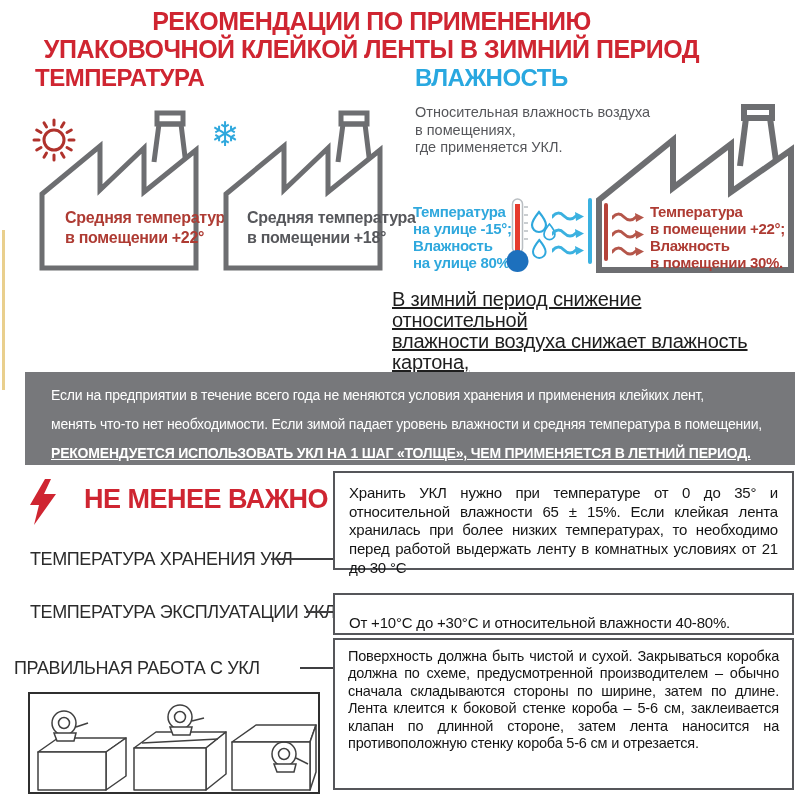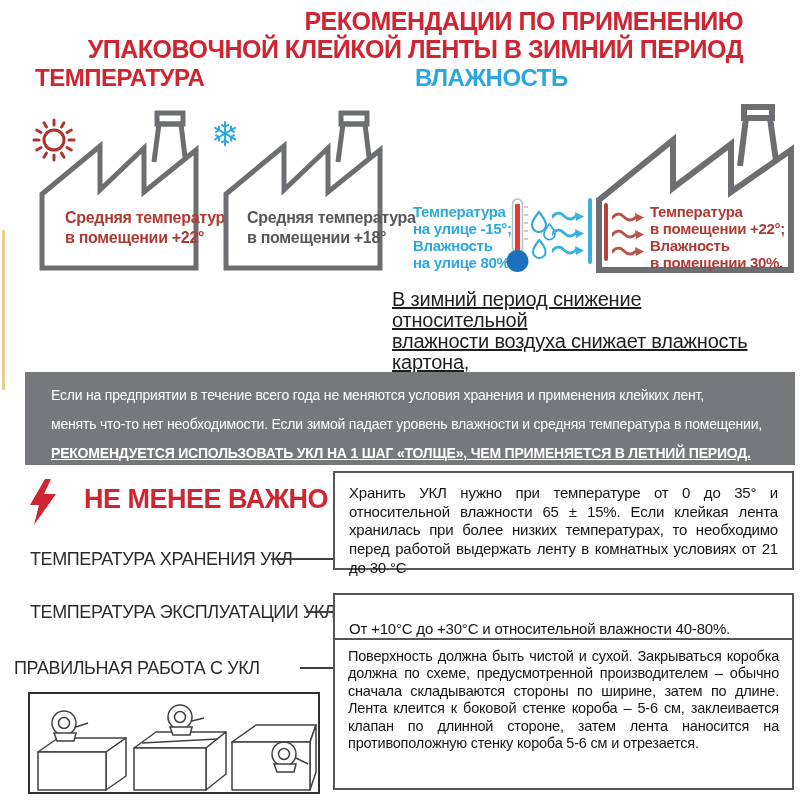--- a/index.html
+++ b/index.html
@@ -4,21 +4,21 @@
 <style>
   * { margin:0; padding:0; box-sizing:border-box; }
   body { background:#fff; }
   .page {
     position:relative; width:800px; height:800px; background:#fff; overflow:hidden;
     font-family:"Liberation Sans", sans-serif; color:#212121;
   }
   .abs { position:absolute; }
   .ml { white-space:pre-line; }
 
-  .title-line { width:743px; text-align:right; font-weight:700; font-size:25px;
+  .title-line { width:743px; text-align:center; font-weight:700; font-size:25px;
     color:#cf2531; letter-spacing:-0.5px; }
   .col-heading { font-weight:700; font-size:24px; letter-spacing:-0.5px; }
   .heading-red { color:#cf2531; }
   .heading-blue { color:#29a8e0; }
 
   .desc-gray { font-size:14.5px; line-height:17.5px; color:#56575b; }
   .factory-label { font-size:16px; font-weight:700; line-height:20px; letter-spacing:-0.3px;margin-left:7px; }
   .factory-label.red { color:#ae3b33; }
   .factory-label.gray { color:#56575b; }
 
@@ -36,38 +36,41 @@
 
   .important-heading { font-size:27px; font-weight:700; color:#cf2531; letter-spacing:-0.5px; }
 
   .row-label { font-size:18px; color:#2b2b2b; letter-spacing:-0.4px; }
   .connector { height:2px; background:#3f3f41; }
 
   .info-box { border:2px solid #55565a; background:#fff; font-size:15px; line-height:18.7px;
     color:#151515; letter-spacing:-0.2px; }
   .info-box.justify { text-align:justify; -moz-text-align-last:left; text-align-last:left; }
   .box1 { padding:11px 14px 0 14px; }
-  .box2 { padding:25px 14px; }
+  .box2 { padding:19px 14px; }
   .box3 { padding:8px 13px 0 13px; font-size:14.5px; line-height:17.4px; }
 
   .illus-frame { border:2px solid #2f2f2f; background:#fff; }
 
   .snowflake { font-family:"DejaVu Sans", sans-serif; font-size:34px; color:#2fa8dd; line-height:1; }
 </style>
 </head>
 <body>
 
 <div class="page">
 
   <div class="abs title-line" style="left:0; top:7px;">РЕКОМЕНДАЦИИ ПО ПРИМЕНЕНИЮ</div>
   <div class="abs title-line" style="left:0; top:35px;">УПАКОВОЧНОЙ КЛЕЙКОЙ ЛЕНТЫ В ЗИМНИЙ ПЕРИОД</div>
 
   <div class="abs col-heading heading-red" style="left:35px; top:64px;">ТЕМПЕРАТУРА</div>
   <div class="abs col-heading heading-blue" style="left:415px; top:64px;">ВЛАЖНОСТЬ</div>
 
+  <div class="abs desc-gray ml" style="left:415px; top:104px; width:330px;">Относительная влажность воздуха
+в помещениях,
+где применяется УКЛ.</div>
 
   <div class="abs" style="left:30px; top:116px; width:48px; height:48px;">
     <svg width="48" height="48" viewBox="0 0 48 48">
       <g stroke="#b0322c" stroke-width="3" stroke-linecap="round" fill="none">
         <circle cx="24" cy="24" r="10"></circle>
         <line x1="39" y1="24" x2="44" y2="24"></line>
           <line x1="37" y1="31.5" x2="41.3" y2="34"></line>
         <line x1="31.5" y1="37" x2="34" y2="41.3"></line>
           <line x1="24" y1="39" x2="24" y2="44"></line>
         <line x1="16.5" y1="37" x2="14" y2="41.3"></line>

